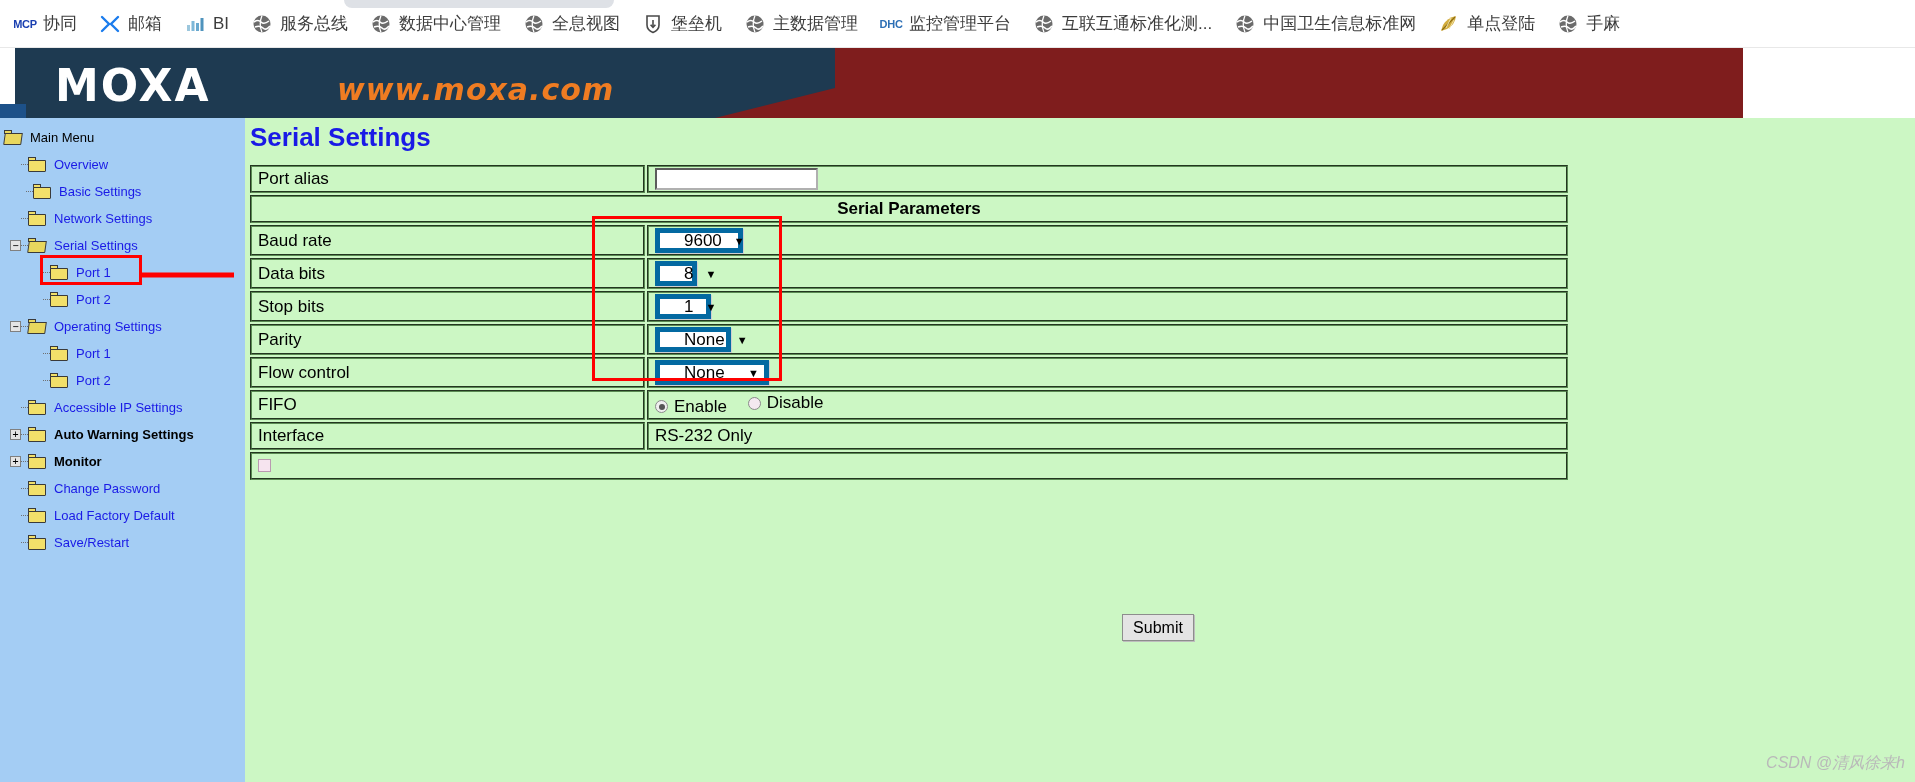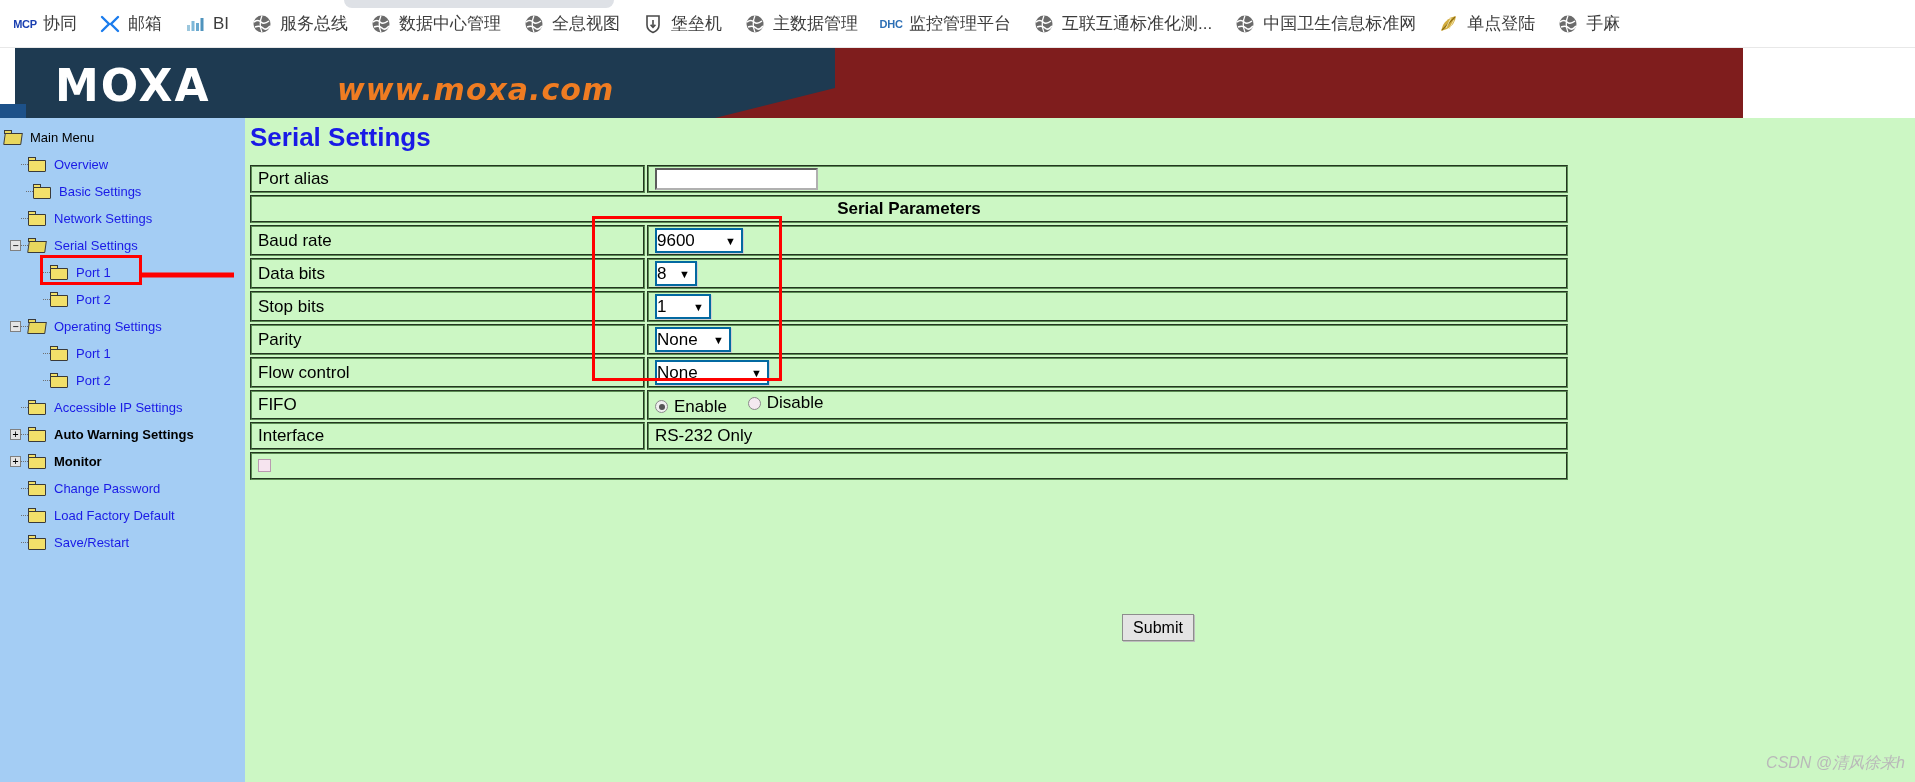--- a/index.html
+++ b/index.html
@@ -184,24 +184,24 @@
     border: 2px inset #b0b0b0;
     background: #ffffff;
     font-size: 15px;
     padding: 0 3px;
     font-family: "Liberation Sans", sans-serif;
   }
   .select {
     display: inline-flex; align-items: center;
     justify-content: space-between;
     background: #ffffff;
-    border: 2px solid #0369a1;
+    border: 5px solid #0369a1;
     box-shadow: 1px 1px 0 #d0d0d0;
     height: 25px;
-    padding: 0 5px 0 0;
+    padding: 0 5px 0 24px;
     font-size: 17px;
     color: #000;
     cursor: pointer;
     font-family: "Liberation Sans", sans-serif;
     vertical-align: middle;
   }
   .select .caret { font-size: 11px; margin-left: 12px; }
   .sel-baud { width: 88px; }
   .sel-data { width: 42px; }
   .sel-stop { width: 56px; }

